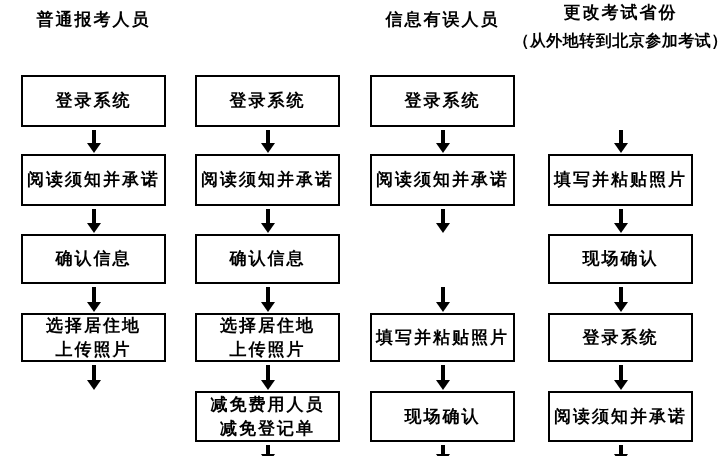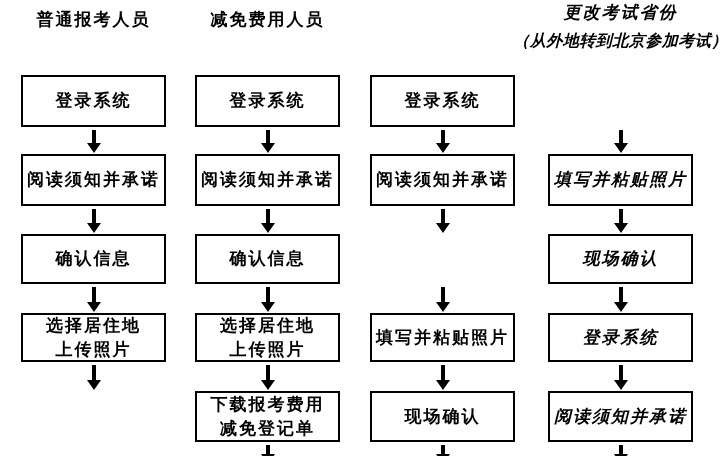--- a/index.html
+++ b/index.html
@@ -19,21 +19,21 @@
   }
   .flow {
     position: absolute;
     top: 0;
     width: 145px;
     height: 100%;
   }
   .flow-c1 { left: 21px; }
   .flow-c2 { left: 195px; }
   .flow-c3 { left: 370px; }
-  .flow-c4 { left: 548px; font-style: italic; }
+  .flow-c4 { left: 548px; }
 
   .title {
     position: absolute;
     top: 8px;
     left: 0;
     right: 0;
     margin: 0;
     text-align: center;
     font-size: 17px;
     letter-spacing: 2px;
@@ -128,21 +128,20 @@
       </div>
     <div class="box r3"><span>选择居住地
 上传照片</span></div>
     <div class="arrow g3">
         <i class="stem"></i>
         <i class="head"></i>
       </div>
   </section>
 
   <section class="flow flow-c2">
-    <h3 class="title">减免费用人员</h3>
     <div class="box r0"><span>登录系统</span></div>
     <div class="arrow g0">
         <i class="stem"></i>
         <i class="head"></i>
       </div>
     <div class="box r1"><span>阅读须知并承诺</span></div>
     <div class="arrow g1">
         <i class="stem"></i>
         <i class="head"></i>
       </div>
@@ -150,29 +149,30 @@
     <div class="arrow g2">
         <i class="stem"></i>
         <i class="head"></i>
       </div>
     <div class="box r3"><span>选择居住地
 上传照片</span></div>
     <div class="arrow g3">
         <i class="stem"></i>
         <i class="head"></i>
       </div>
-    <div class="box r4"><span>下载报考费用
+    <div class="box r4"><span>减免费用人员
 减免登记单</span></div>
     <div class="arrow g4">
         <i class="stem"></i>
         <i class="head"></i>
       </div>
   </section>
 
   <section class="flow flow-c3">
+    <h3 class="title">信息有误人员</h3>
     <div class="box r0"><span>登录系统</span></div>
     <div class="arrow g0">
         <i class="stem"></i>
         <i class="head"></i>
       </div>
     <div class="box r1"><span>阅读须知并承诺</span></div>
     <div class="arrow g1">
         <i class="stem"></i>
         <i class="head"></i>
       </div>

